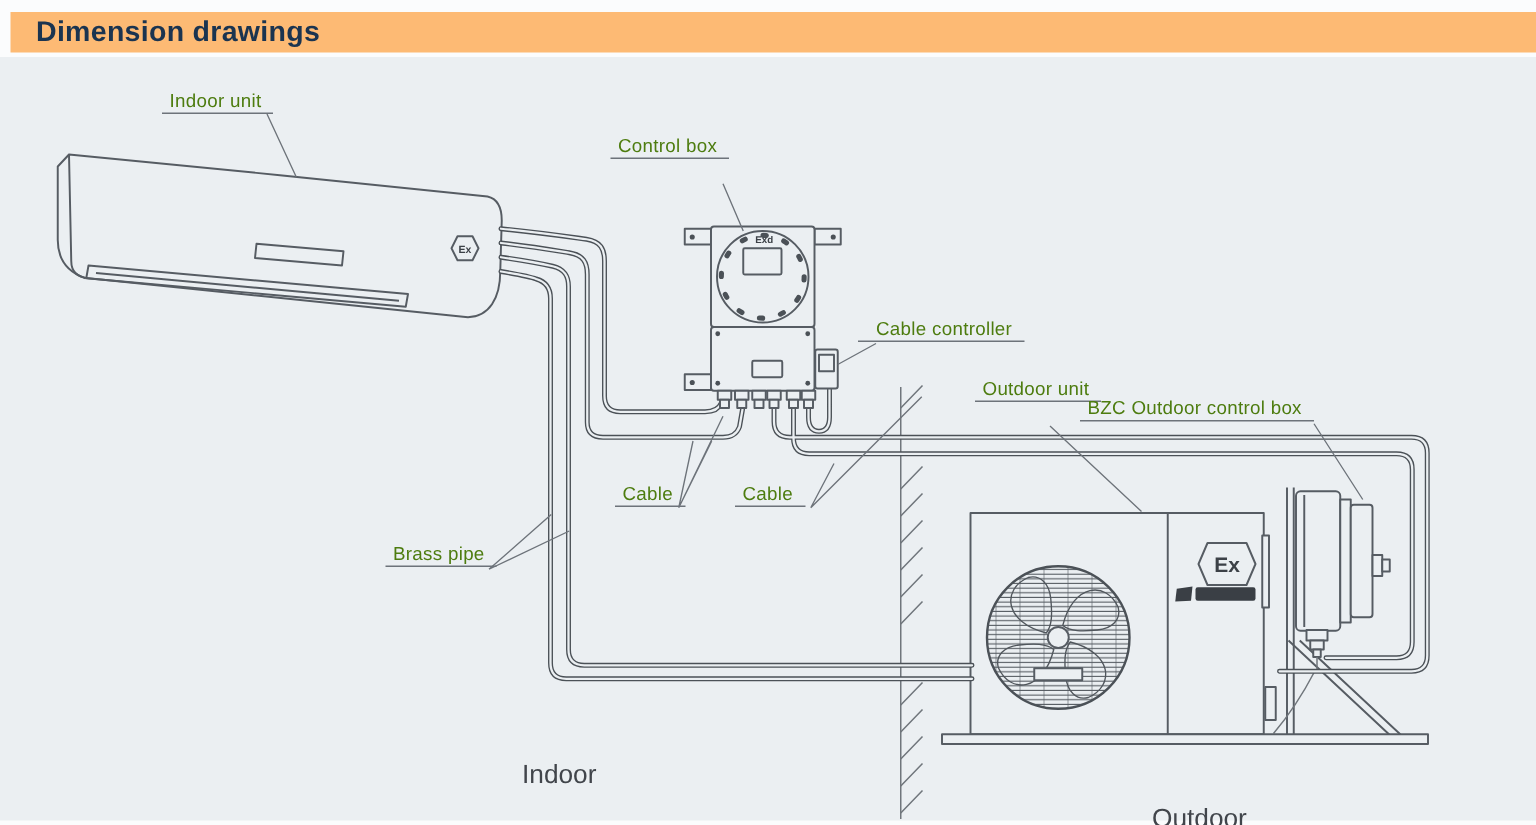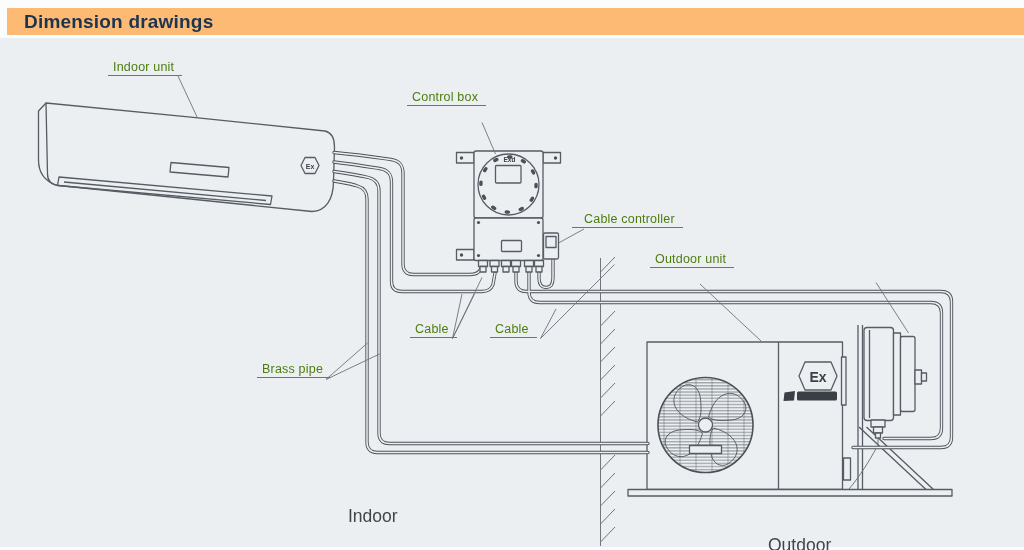--- a/index.html
+++ b/index.html
@@ -34,20 +34,21 @@
   <div class="hdr">
     <span class="t">Dimension drawings</span>
   </div>
 
   <div class="canvas"></div>
 
   <div class="lbl" style="left:108px;top:60px;">Indoor unit</div>
   <div class="lbl" style="left:407px;top:90px;">Control box</div>
   <div class="lbl" style="left:572px;top:212px;padding-left:12px;">Cable controller</div>
   <div class="lbl" style="left:622px;top:252px;margin-left:28px;">Outdoor unit</div>
+  <div class="lbl" style="left:720px;top:265px;">BZC Outdoor control box</div>
   <div class="lbl" style="left:410px;top:322px;">Cable</div>
   <div class="lbl" style="left:490px;top:322px;">Cable</div>
   <div class="lbl" style="left:257px;top:362px;text-align:right;">Brass pipe</div>
   <div class="zone" style="left:348px;top:506px;text-align:right;">Indoor</div>
   <div class="zone" style="left:768px;top:506px;margin-top:29px;">Outdoor</div>
 
   <svg class="overlay" viewBox="0 0 1024 550">
     <defs>
       <pattern id="fanhatch" patternUnits="userSpaceOnUse" width="16" height="3.1">
         <path d="M0 1.5 H16" stroke="#565c62" stroke-width="0.75"></path>

